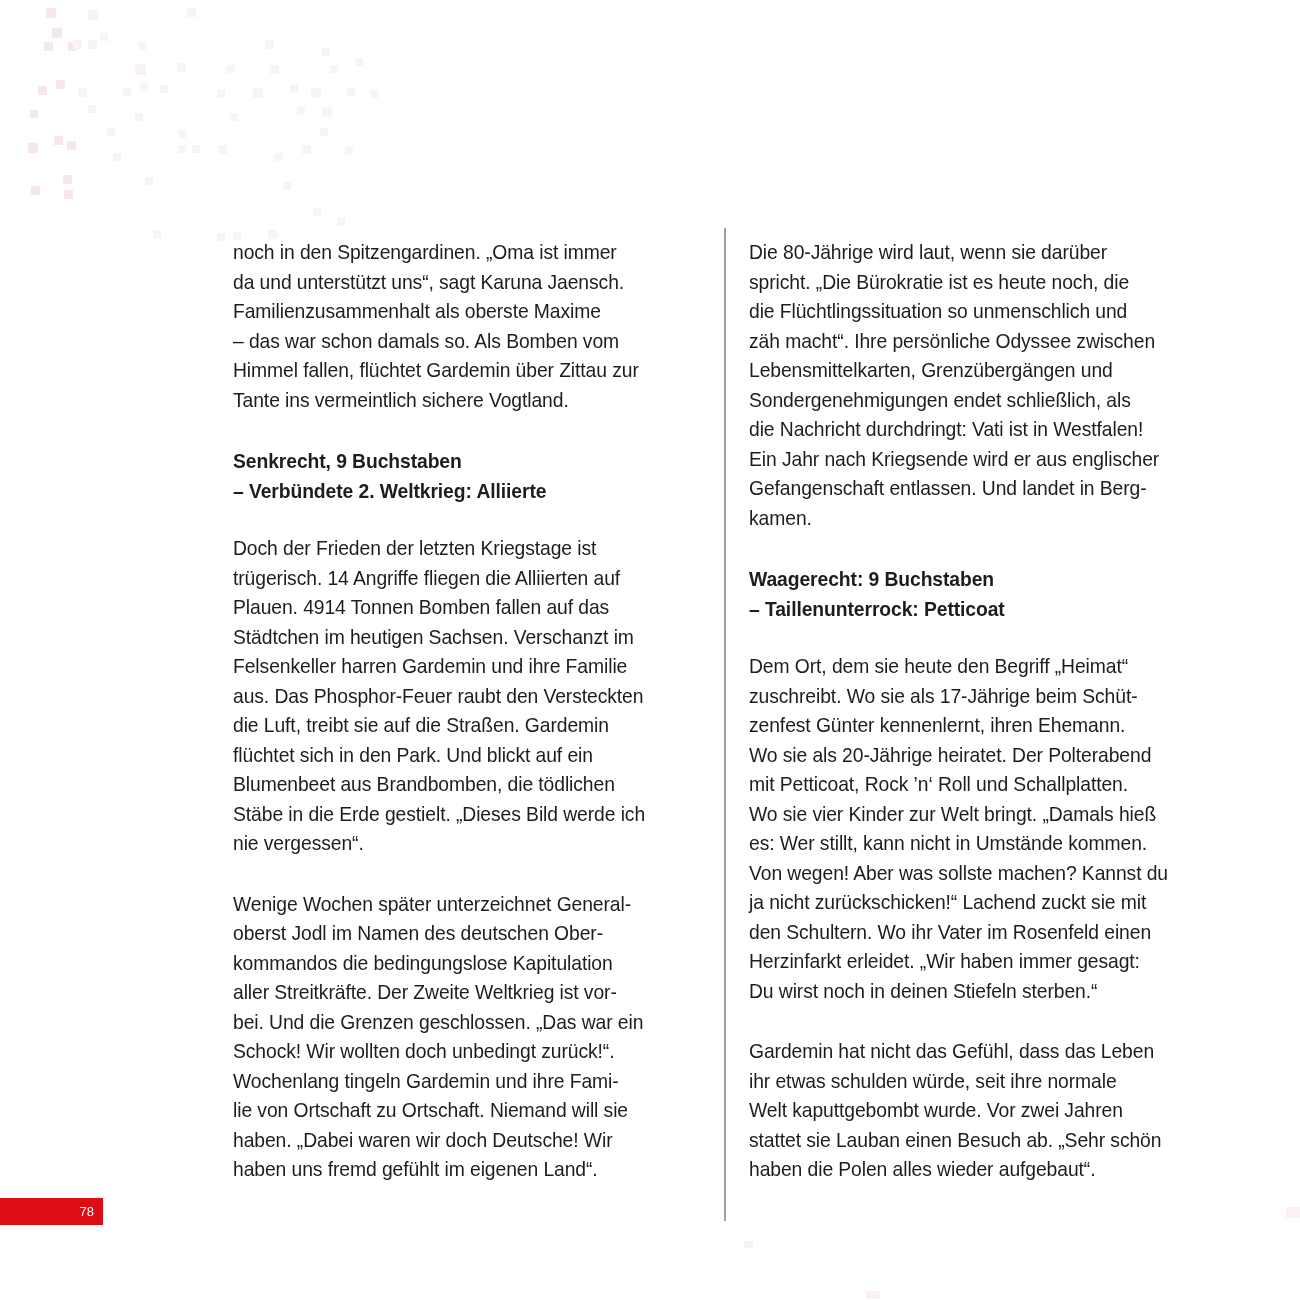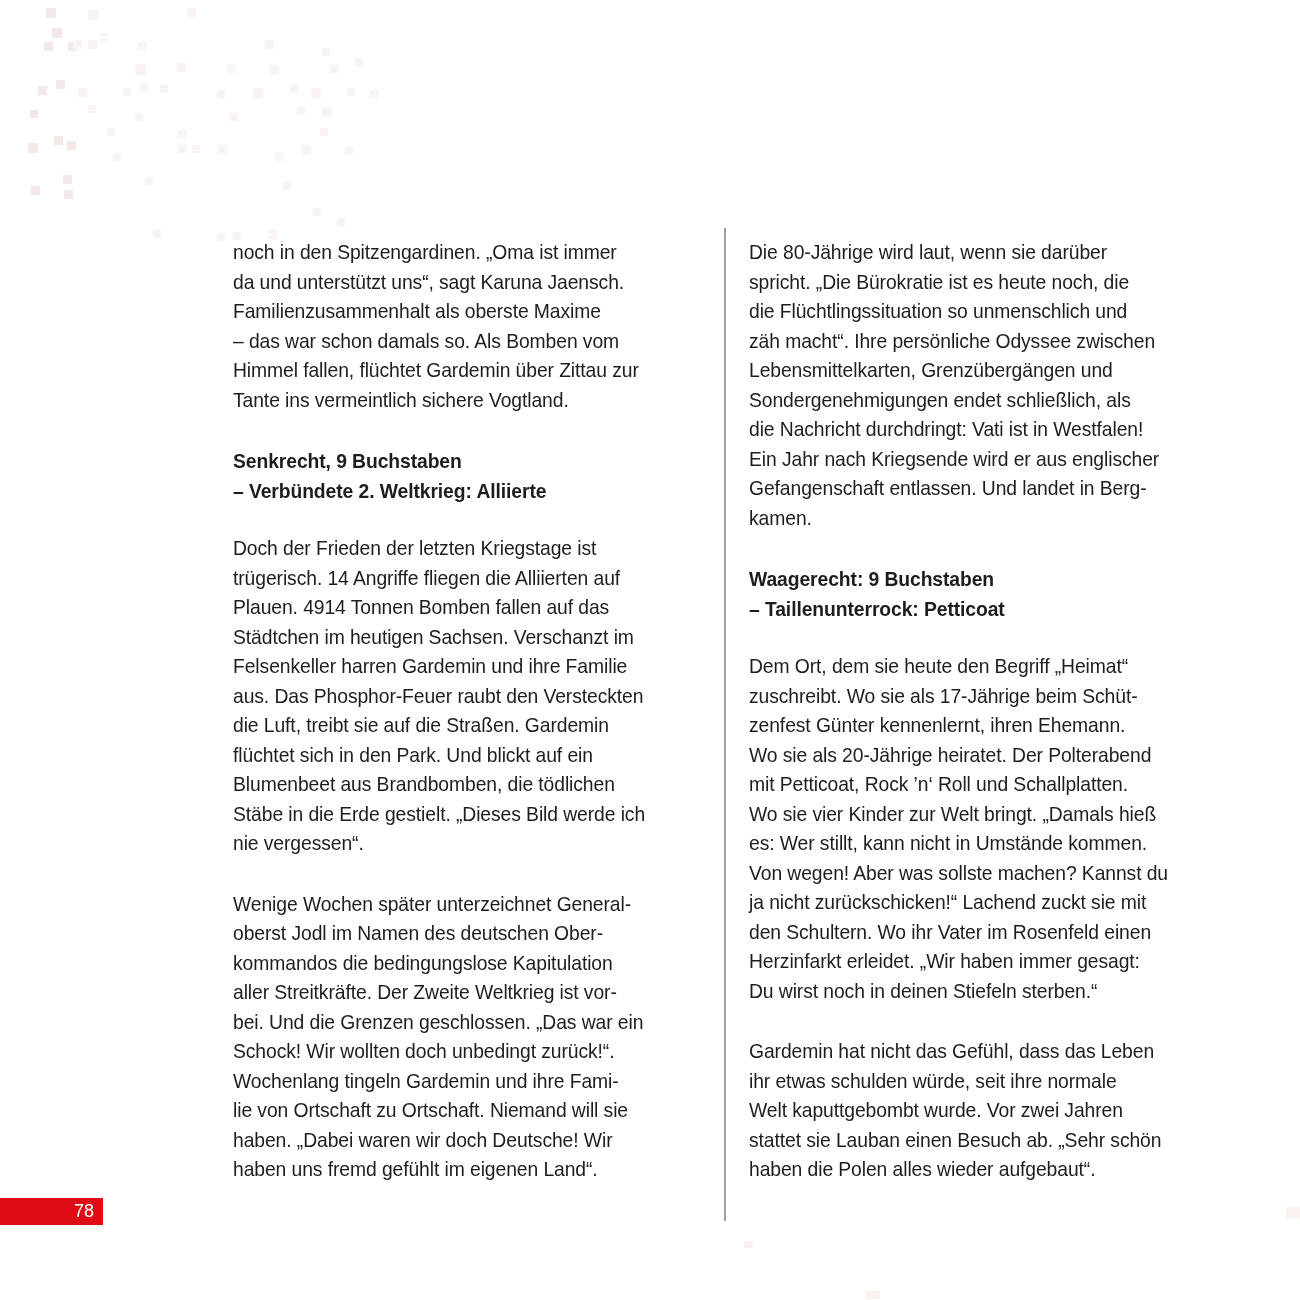--- a/index.html
+++ b/index.html
@@ -35,21 +35,21 @@
 
   .divider {
     position:absolute; left:724px; top:228px;
     width:2px; height:993px;
   }
 
   .page-badge {
     position:absolute; left:0; top:1198px;
     width:103px; height:27px;
     color:#ffffff;
-    font-size:18px; line-height:27px;
+    font-size:13px; line-height:27px;
     text-align:right; padding-right:9px;
     box-sizing:border-box;
   }
 </style>
 </head>
 <body>
 
 <div class="decor-layer" id="decor-layer">
     <div class="sq" style="left: 46px; top: 8px; width: 10px; height: 10px; background: rgb(245, 232, 232);"></div>
     <div class="sq" style="left: 52px; top: 28px; width: 10px; height: 10px; background: rgb(245, 232, 232);"></div>

